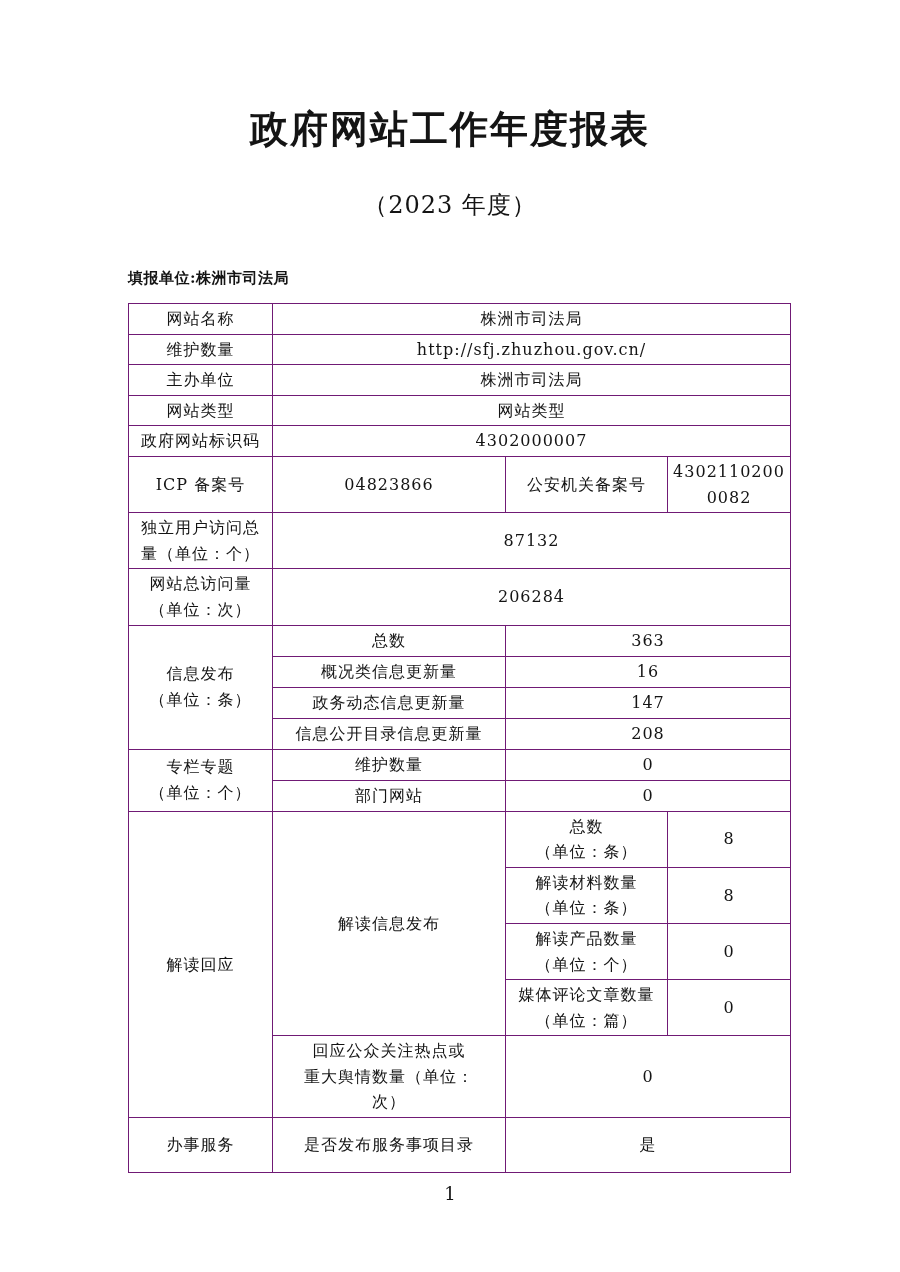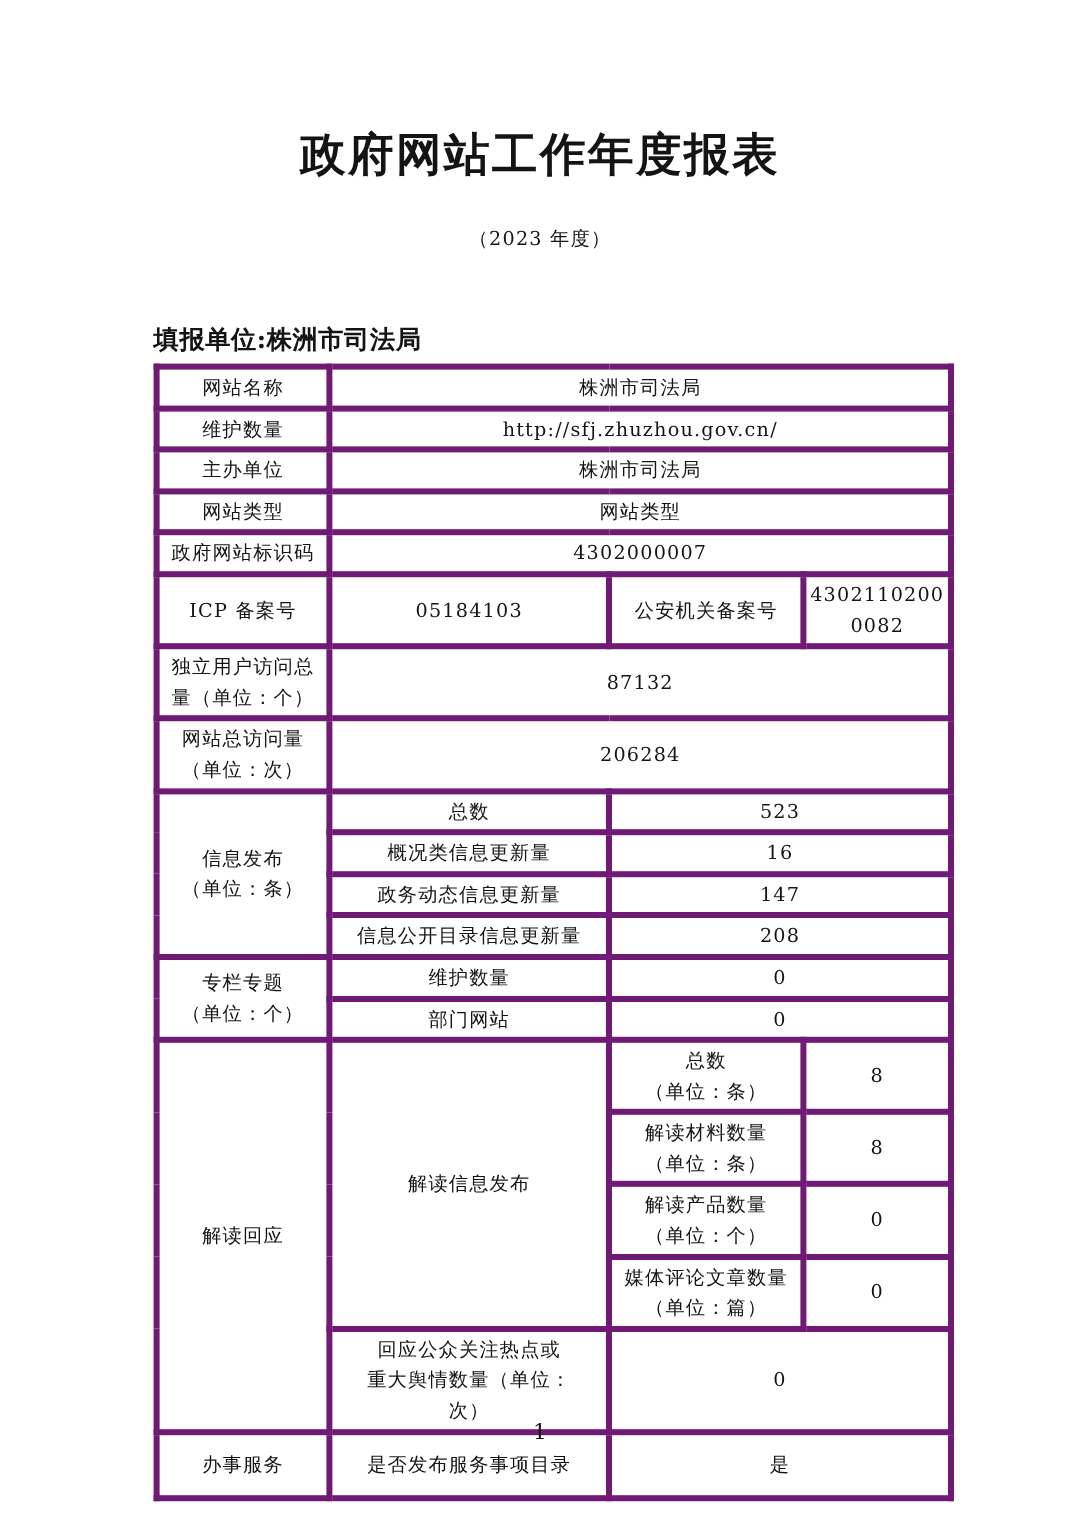--- a/index.html
+++ b/index.html
@@ -25,41 +25,41 @@
     font-weight: bold;
     font-size: 38px;
     letter-spacing: 2px;
   }
   .doc-subtitle {
     position: absolute;
     top: 189px;
     left: 0;
     width: 100%;
     text-align: center;
-    font-size: 16px;
+    font-size: 24px;
     letter-spacing: 1px;
   }
   .unit-line {
     position: absolute;
     top: 269px;
     left: 128px;
     font-weight: bold;
-    font-size: 21px;
+    font-size: 15px;
     letter-spacing: 0.5px;
   }
   table.report {
     position: absolute;
     top: 303px;
     left: 128px;
     width: 662px;
     border-collapse: collapse;
     table-layout: fixed;
   }
   table.report td {
-    border: 5px solid #701a75;
+    border: 1px solid #701a75;
     text-align: center;
     vertical-align: middle;
     font-size: 16px;
     line-height: 1.6;
     letter-spacing: 1px;
     padding: 2px 3px;
     white-space: pre-line;
     overflow: hidden;
   }
   td.num {
@@ -129,42 +129,42 @@
     <td colspan="3">网站类型</td>
   </tr>
 
   <tr class="h30">
     <td>政府网站标识码</td>
     <td colspan="3" class="num">4302000007</td>
   </tr>
 
   <tr class="h55">
     <td>ICP 备案号</td>
-    <td class="num">05184103</td>
+    <td class="num">04823866</td>
     <td>公安机关备案号</td>
     <td class="wrapnum">43021102000082</td>
   </tr>
 
   <tr class="h56">
     <td>独立用户访问总
 量（单位：个）</td>
     <td colspan="3" class="num">87132</td>
   </tr>
 
   <tr class="h56">
     <td>网站总访问量
 （单位：次）</td>
     <td colspan="3" class="num">206284</td>
   </tr>
 
   <tr class="h31">
     <td rowspan="4">信息发布
 （单位：条）</td>
     <td>总数</td>
-    <td colspan="2" class="num">523</td>
+    <td colspan="2" class="num">363</td>
   </tr>
   <tr class="h31">
     <td>概况类信息更新量</td>
     <td colspan="2" class="num">16</td>
   </tr>
   <tr class="h31">
     <td>政务动态信息更新量</td>
     <td colspan="2" class="num">147</td>
   </tr>
   <tr class="h31">

